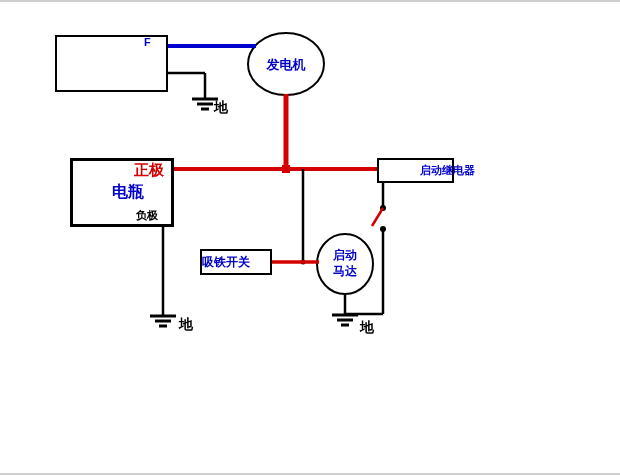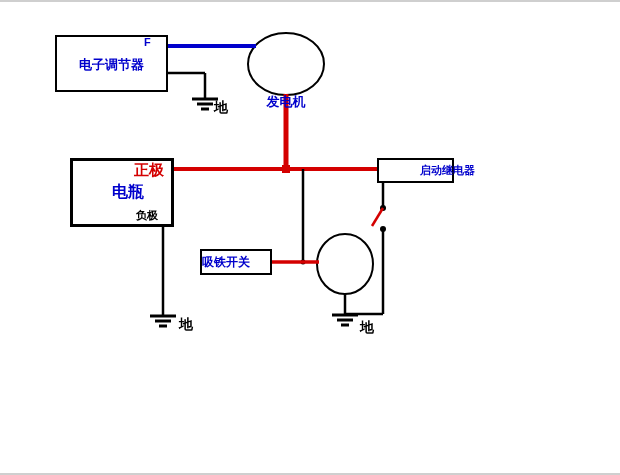--- a/index.html
+++ b/index.html
@@ -20,21 +20,21 @@
   .red{color:#d40000;}
   .blk{color:#000000;}
   
   .regulator-box{left:55px;top:33px;width:113px;height:57px;}
   .battery-box{left:70px;top:156px;width:104px;height:69px;border-width:3px;}
   .relay-box{left:377px;top:156px;width:77px;height:25px;}
   .solenoid-box{left:200px;top:247px;width:72px;height:26px;}
   
   .regulator-label{left:57px;top:54px;width:109px;font-size:13px;text-align:center;}
   .f-label{left:144px;top:34px;font-size:11px;}
-  .generator-label{left:249px;top:54px;width:74px;font-size:13px;text-align:center;margin-top:37px;}
+  .generator-label{left:249px;top:54px;width:74px;font-size:13px;text-align:center;}
   .battery-label{left:80px;top:180px;font-size:16px;padding-left:32px;}
   .positive-label{left:134px;top:159px;font-size:15px;}
   .negative-label{left:136px;top:206px;font-size:11px;}
   .relay-label{left:379px;top:161px;width:73px;font-size:11px;text-align:center;padding-left:32px;}
   .solenoid-label{left:202px;top:252px;width:48px;font-size:12px;text-align:center;}
   .motor-label{left:317px;top:246px;width:56px;font-size:12px;text-align:center;line-height:1.3;}
   .ignition-label{left:392px;top:208px;font-size:12px;line-height:1.3;}
   .ground-label{font-size:14px;}
   .ground-label-1{left:214px;top:97px;}
   .ground-label-2{left:179px;top:314px;}
@@ -115,30 +115,33 @@
       <line x1="337" y1="318" x2="353" y2="318"></line>
       <line x1="341" y1="323" x2="349" y2="323"></line>
     </g>
   </svg>
 
   <div class="box regulator-box"></div>
   <div class="box battery-box"></div>
   <div class="box relay-box"></div>
   <div class="box solenoid-box"></div>
 
-  <div class="lbl blue regulator-label">电子调节器</div>
   <div class="lbl blue f-label">F</div>
   <div class="lbl blue generator-label">发电机</div>
 
   <div class="lbl blue battery-label">电瓶</div>
   <div class="lbl red positive-label">正极</div>
   <div class="lbl blk negative-label">负极</div>
 
   <div class="lbl blue relay-label">启动继电器</div>
   <div class="lbl blue solenoid-label">吸铁开关</div>
 
+  <div class="lbl blue motor-label">
+    <span>启动</span><br>
+    <span>马达</span>
+  </div>
 
 
   <div class="lbl blk ground-label ground-label-1">地</div>
   <div class="lbl blk ground-label ground-label-2">地</div>
   <div class="lbl blk ground-label ground-label-3">地</div>
 
 </div>
 
 </body></html>

